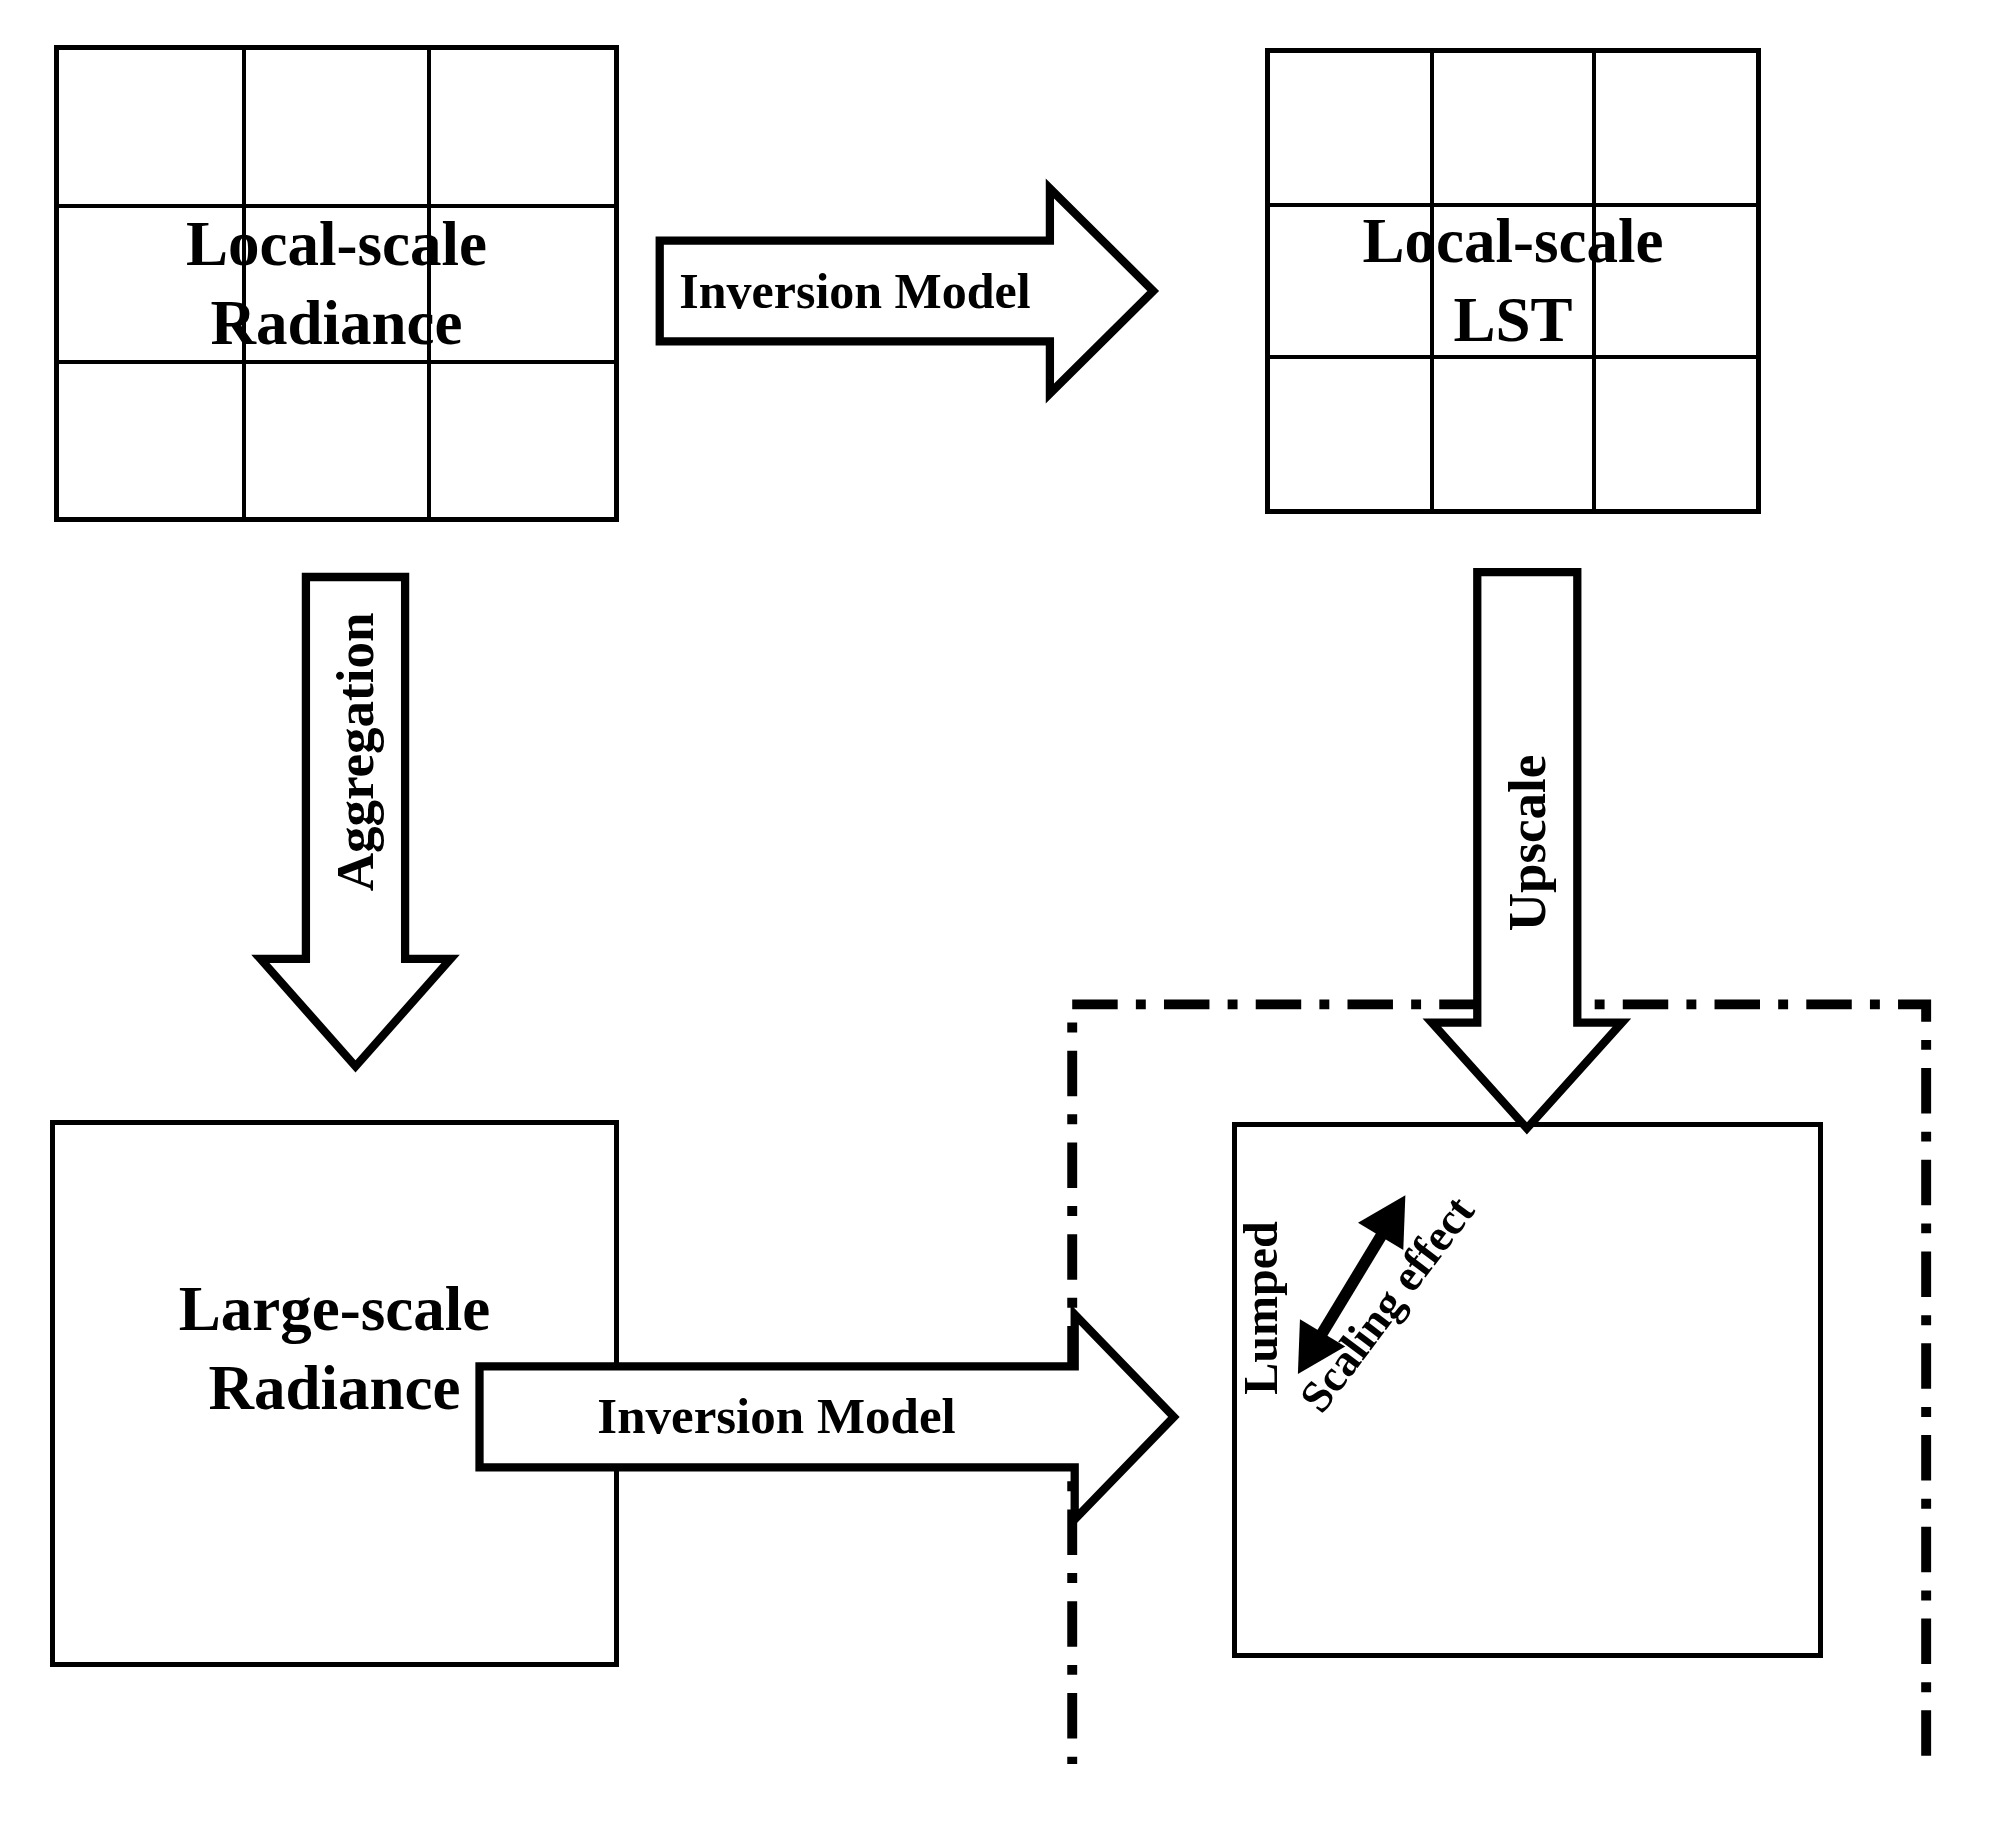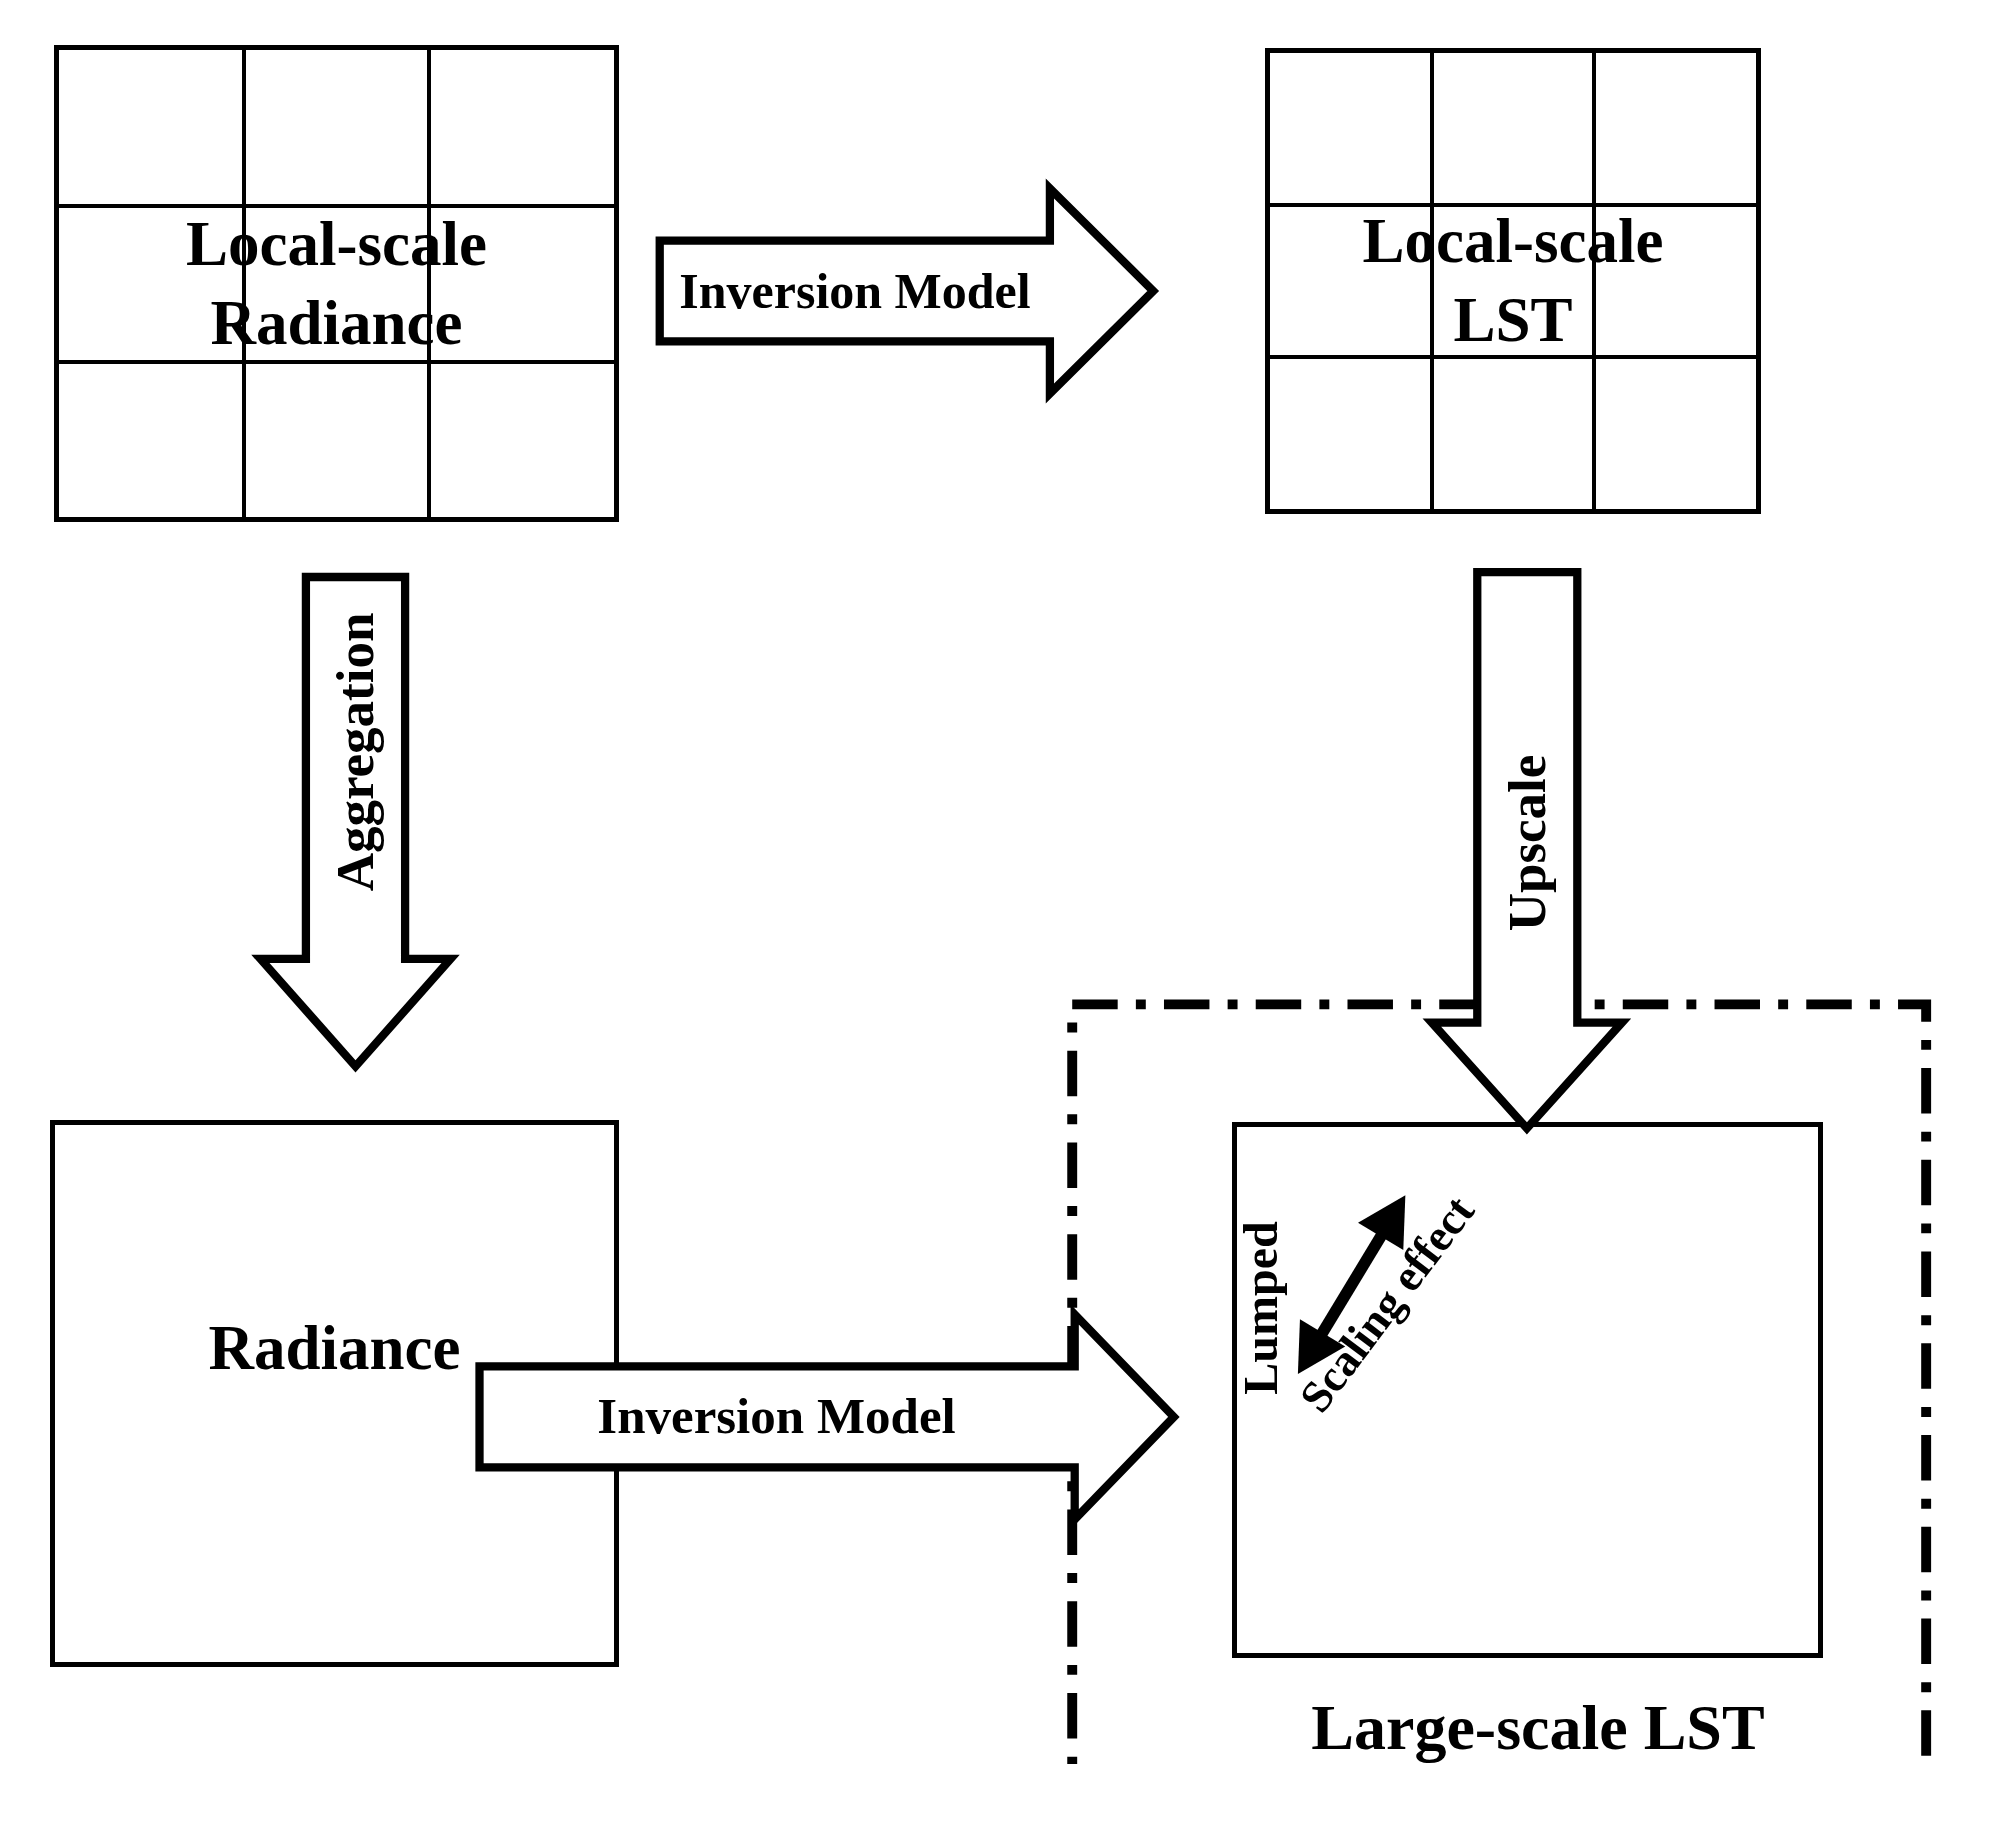--- a/index.html
+++ b/index.html
@@ -61,20 +61,21 @@
     <div class="hl" style="top:calc(33.33% - 1.7px);"></div>
     <div class="hl" style="top:calc(66.66% - 1.7px);"></div>
   </div>
   <div class="lbl flexc" style="left:1265px;top:48px;width:496px;height:466px;font-size:63px;">
     <span>Local-scale</span>
     <span>LST</span>
   </div>
 
   <div class="solidbox" style="left:50px;top:1120px;width:569px;height:547px;"></div>
   <div class="lbl flexc" style="left:50px;top:1120px;width:569px;height:547px;font-size:63px;transform:translateY(-45px);">
+    <span>Large-scale</span>
     <span>Radiance</span>
   </div>
 
   <div class="solidbox" style="left:1232px;top:1122px;width:591px;height:536px;border-width:5px;"></div>
 
   <svg class="overlay" width="2013" height="1836" viewBox="0 0 2435 2221">
 
     <rect x="1297" y="1215" width="1033" height="965" fill="none" stroke="#000" stroke-width="12" stroke-dasharray="55 22 12 22"></rect>
 
     <path d="M798,291 L1270,291 L1270,228 L1395,352 L1270,476 L1270,413 L798,413 Z" fill="#fff" stroke="#000" stroke-width="10" stroke-linejoin="miter"></path>
@@ -100,16 +101,15 @@
 
   <div class="lbl rot" style="left:355px;top:752px;font-size:53px;">Aggregation</div>
 
   <div class="lbl rot" style="left:1527px;top:843px;font-size:53px;">Upscale</div>
 
 
   <div class="lbl rot" style="left:1261px;top:1308px;font-size:48px;">Lumped</div>
 
   <div class="lbl" style="left:1387px;top:1304px;font-size:45px;transform:translate(-50%,-50%) rotate(-53deg);">Scaling effect</div>
 
-  <div class="lbl" style="left:1232px;top:1688px;width:612px;font-size:64px;">Large-scale LST</div>
 
 </div>
 
 
 </body></html>

